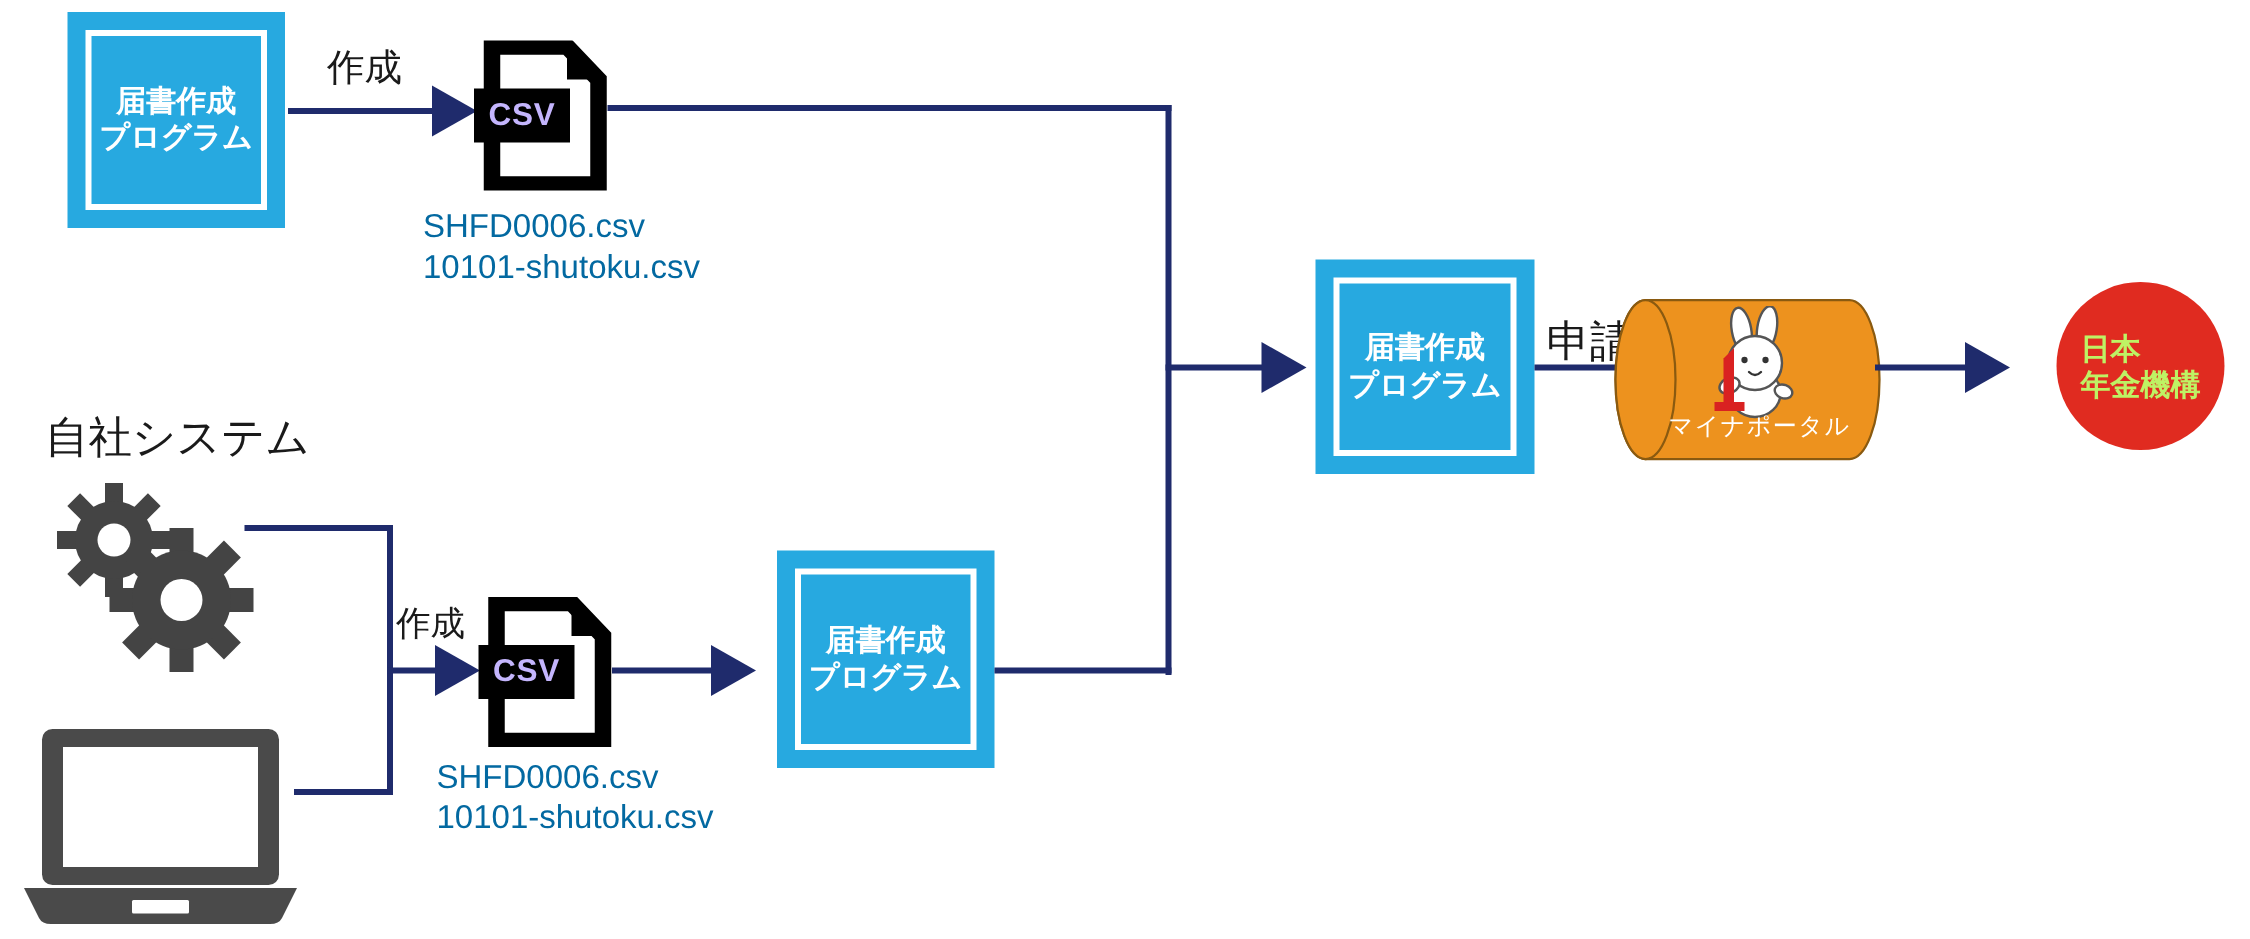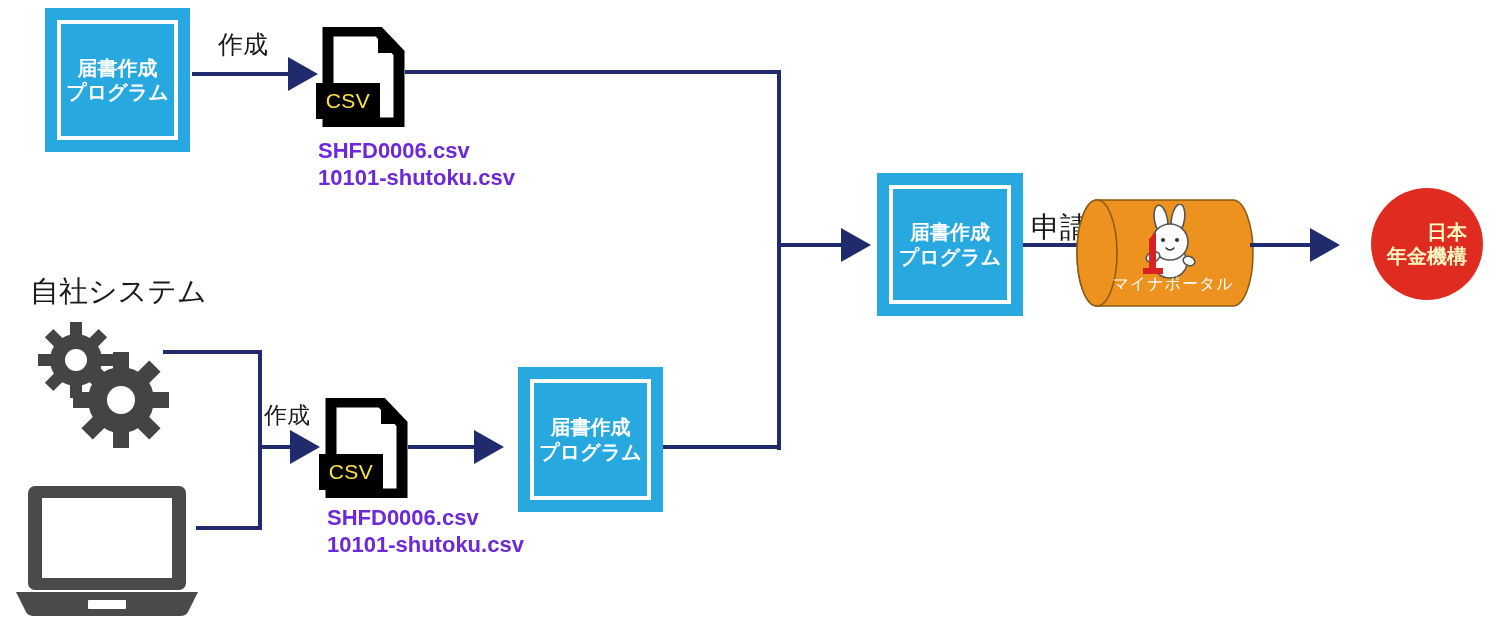--- a/index.html
+++ b/index.html
@@ -63,41 +63,39 @@
 
   
   .label-ja {
     position: absolute;
     color: #1a1a1a;
     font-family: "DejaVu Sans", sans-serif;
     white-space: nowrap;
   }
   .green-text {
     position: absolute;
-    color: #6d28d9;
-    font-weight: bold;
+    color: #0369a1;
+    font-weight: normal;
     font-family: "Liberation Sans", sans-serif;
     line-height: 1.22;
     white-space: pre-line;
-    margin-left: 36px;
   }
 
   
   .csv-icon { position: absolute; }
   .csv-icon .badge {
     position: absolute;
     background: #000000;
-    color: #fde047;
-    font-weight: normal;
+    color: #c4b5fd;
+    font-weight: bold;
     font-family: "Liberation Sans", sans-serif;
     display: flex;
     align-items: center;
     justify-content: center;
     letter-spacing: 0.5px;
-    margin-top: 24px;
   }
 
   
   .gears { position: absolute; }
 
   
   .laptop { position: absolute; }
   .laptop .screen-text {
     position: absolute;
     color: #1E9BD7;
@@ -123,23 +121,23 @@
   
   .red-circle {
     position: absolute;
     border-radius: 50%;
     background: #E02B20;
     display: flex;
     align-items: center;
     justify-content: center;
   }
   .red-circle .rc-label {
-    color: #fef9c3;
+    color: #bef264;
     font-weight: bold;
-    text-align: right;
+    text-align: left;
     line-height: 1.2;
     white-space: pre-line;
     font-family: "DejaVu Sans", sans-serif;
   }
 </style>
 </head>
 <body>
 
 <div id="stage">
 

